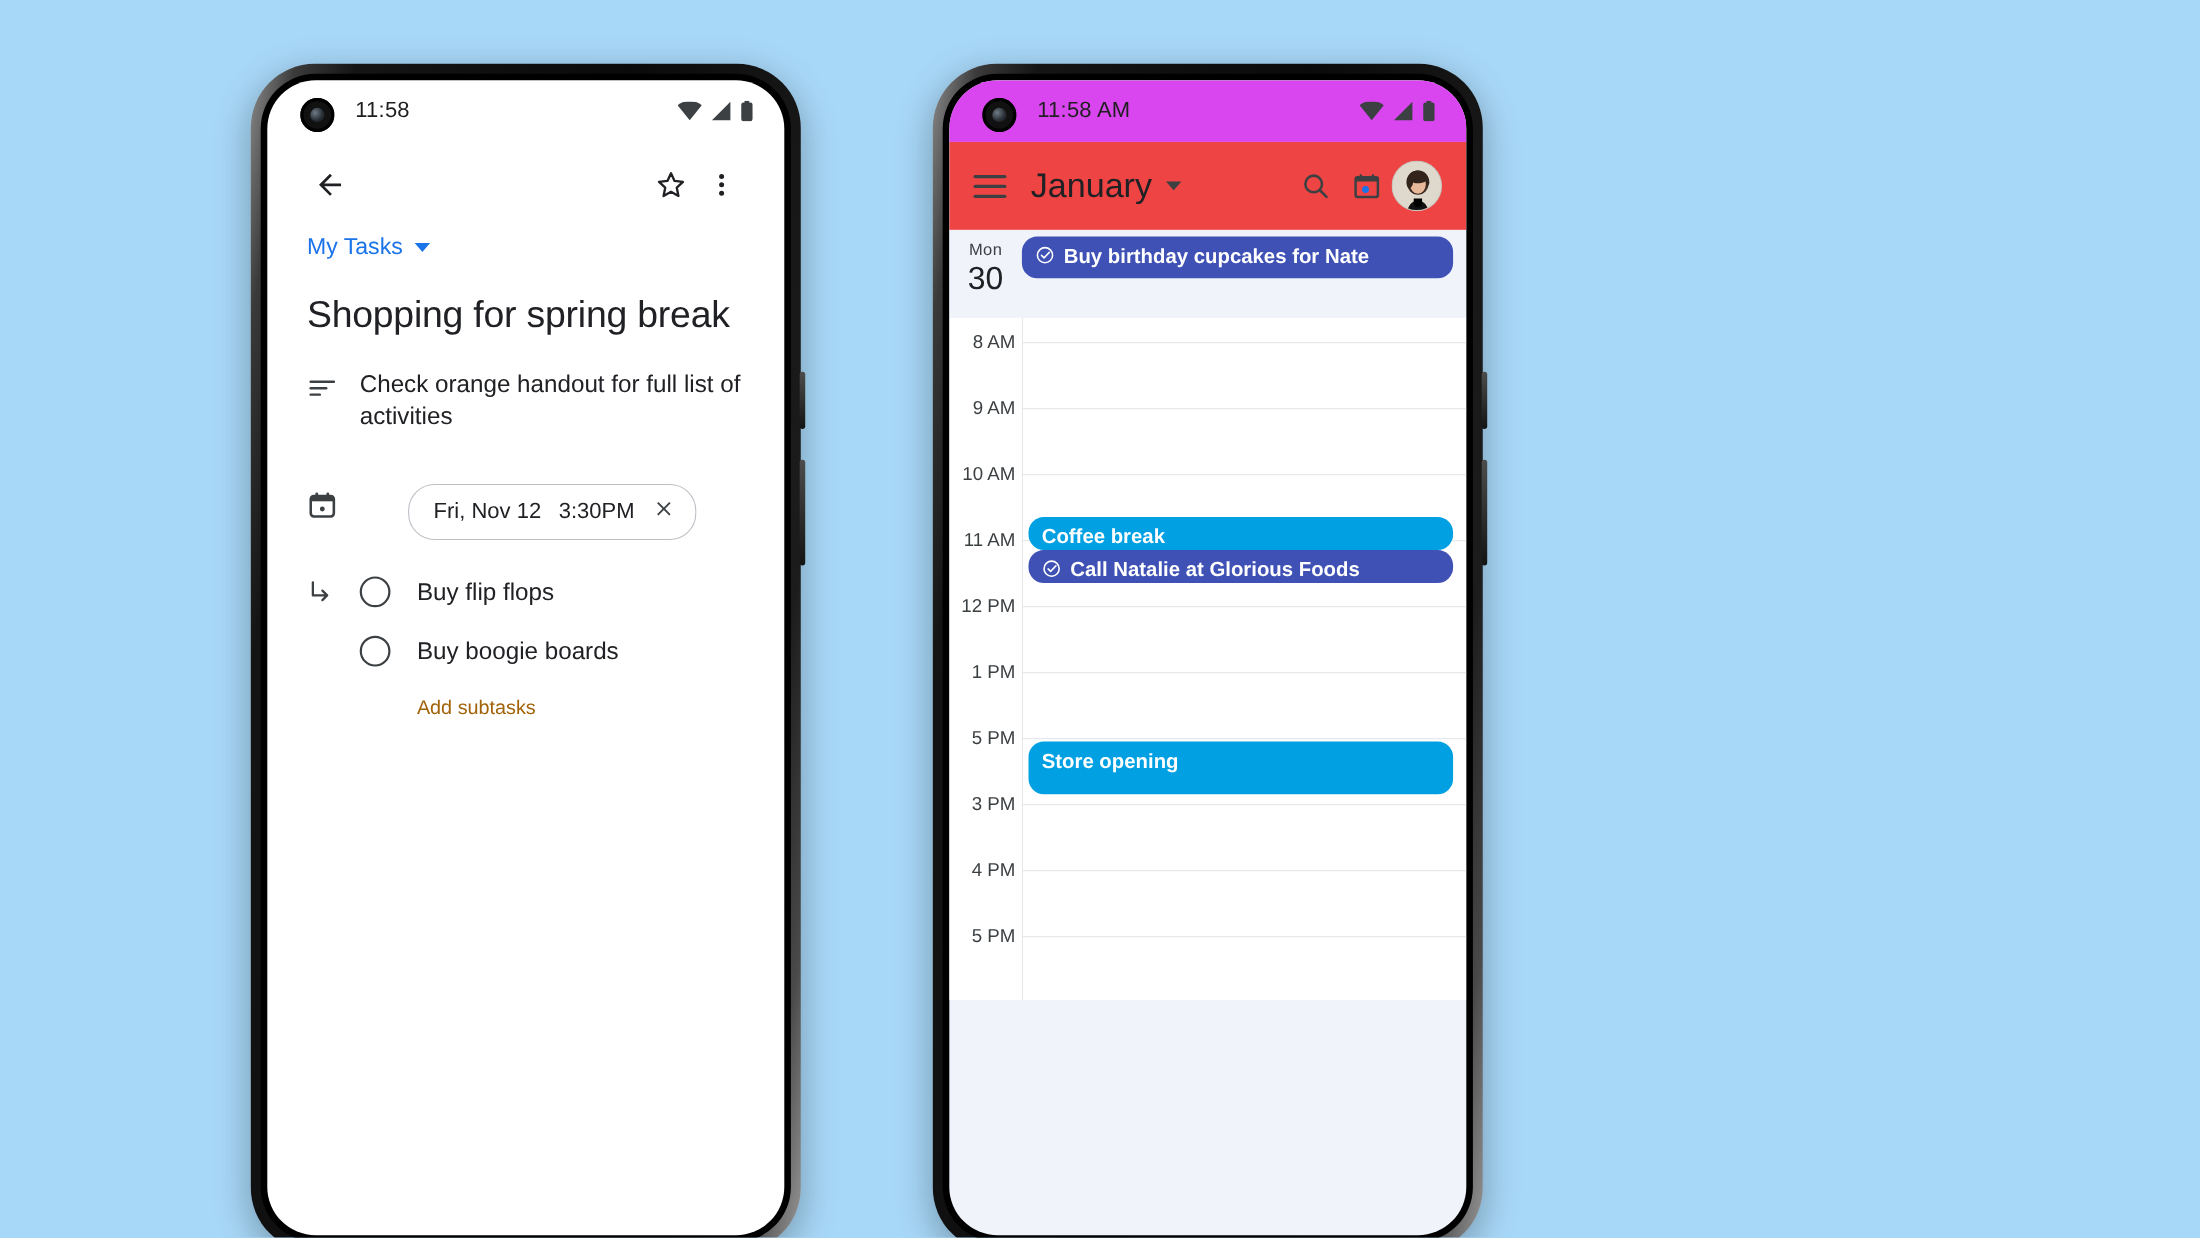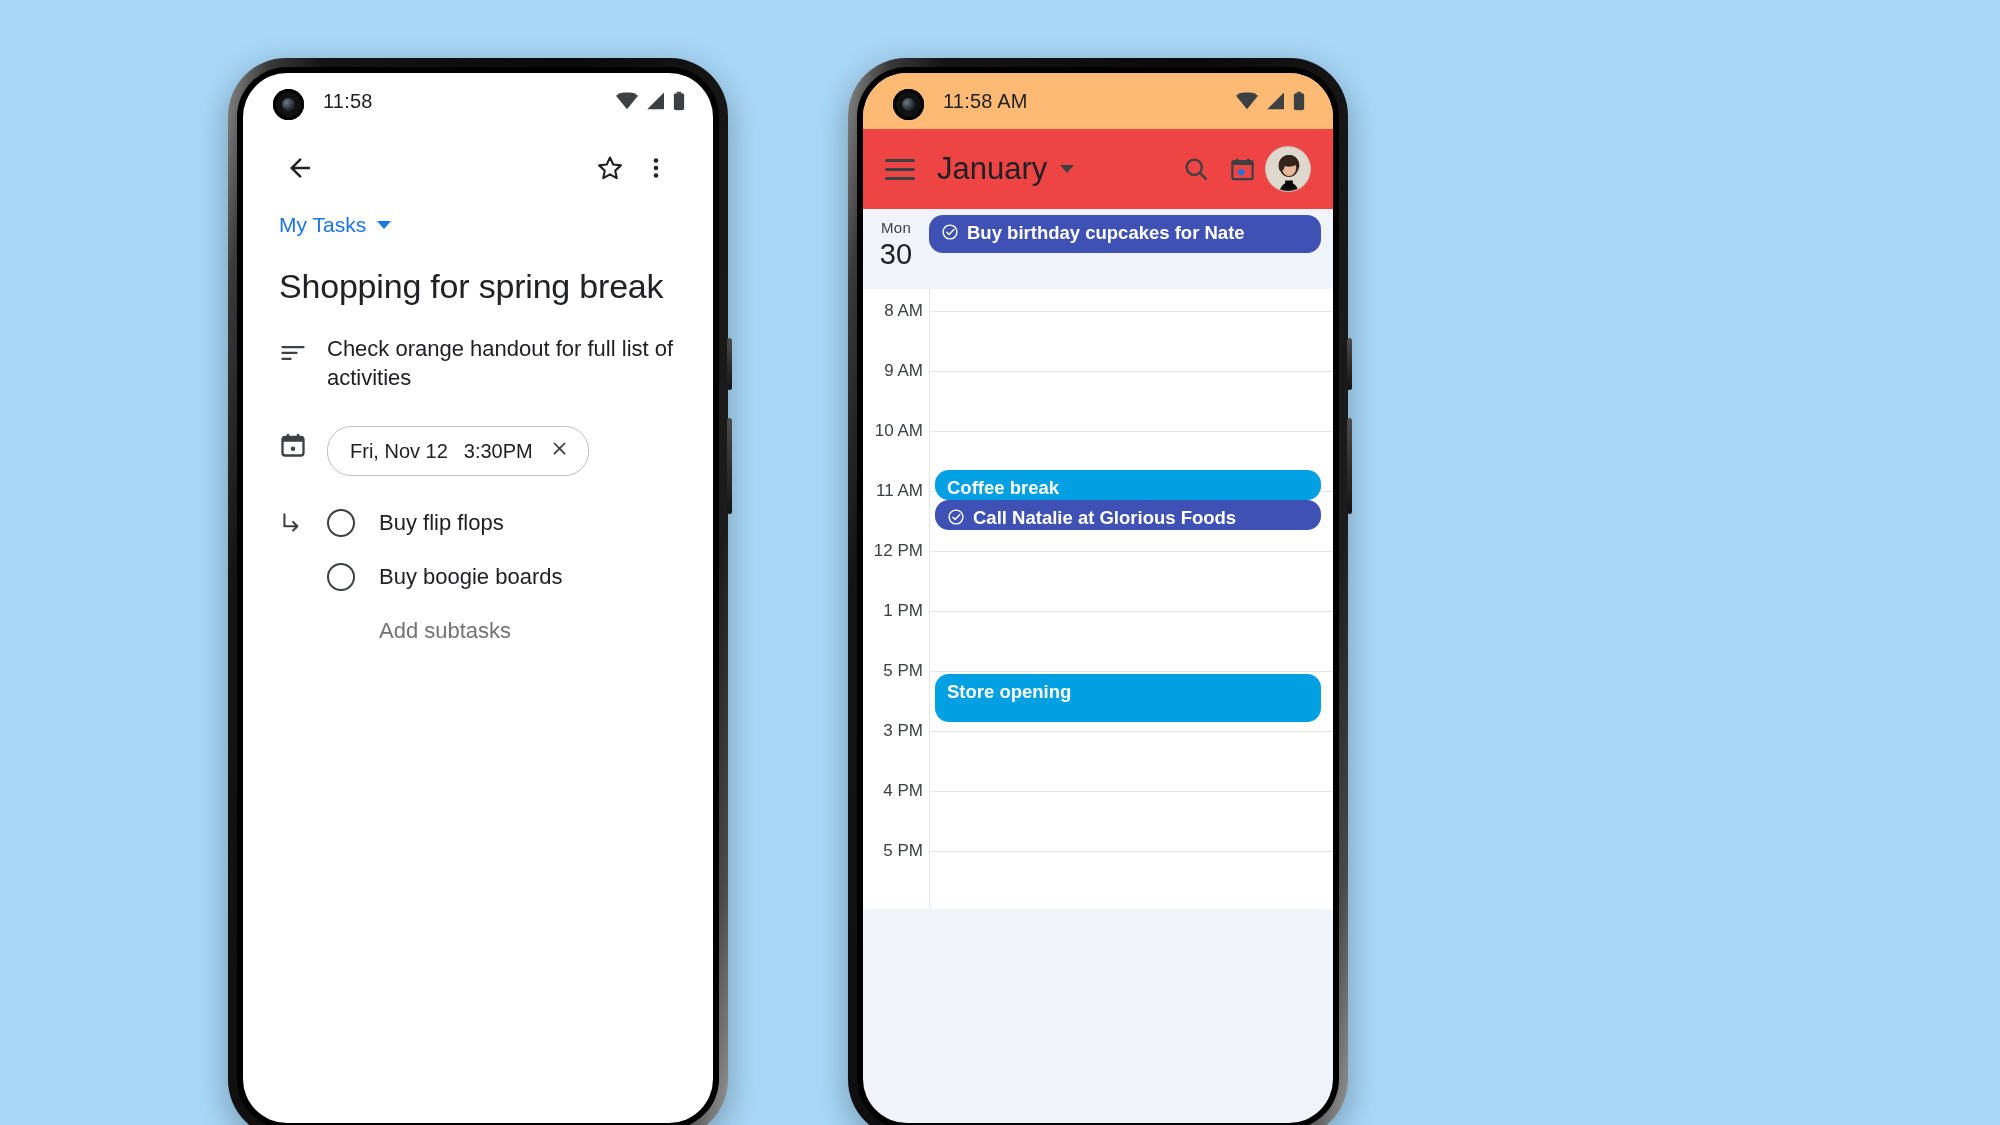--- a/index.html
+++ b/index.html
@@ -116,21 +116,21 @@
   .subtask-indent { width: 48px; flex: 0 0 48px; display:flex; align-items:center; }
   .checkbox-circle {
     width: 28px; height: 28px; border-radius: 50%;
     border: 2.2px solid #3c4043; flex: 0 0 28px;
     margin-right: 24px; cursor: pointer;
   }
   .subtask-label { font-size: 22px; color: #202124; }
   .add-subtasks {
     margin: 14px 36px 16px 36px;
     padding-left: 100px;
-    font-size: 22px; color: #737373; cursor: pointer;
+    font-size: 18px; color: #a16207; cursor: pointer;
   }
 
   
   #phone-cal { left: 848px; top: 58px; width: 500px; height: 1080px; }
   #phone-cal .screen { background: #f1f3fa; }
 
   .cal-appbar {
     height: 80px; display: flex; align-items: center;
     padding: 0 22px; gap: 0; background: #ef4444;
   }
@@ -276,21 +276,21 @@
                 <rect x="2" y="16" width="9" height="1.9" rx=".95"></rect>
               </g>
             </svg>
         </div>
         <div class="row-body">
           <div class="task-desc">Check orange handout for full list of activities</div>
         </div>
       </div>
 
       
-      <div class="row" style="margin-top:34px;">
+      <div class="row" style="margin-top:48px;text-align:center;">
         <div class="row-icon">
           <svg width="28" height="28" viewBox="0 0 24 24">
             <rect x="3" y="5" width="18" height="16" rx="2.4" fill="none" stroke="#3c4043" stroke-width="2"></rect>
             <rect x="3" y="5" width="18" height="4.2" fill="#3c4043"></rect>
             <rect x="6.6" y="2.4" width="2.2" height="4" rx="1.1" fill="#3c4043"></rect>
             <rect x="15.2" y="2.4" width="2.2" height="4" rx="1.1" fill="#3c4043"></rect>
             <circle cx="12" cy="15.2" r="1.9" fill="#3c4043"></circle>
           </svg>
         </div>
         <div class="row-body">
@@ -328,21 +328,21 @@
   </div>
 
   <div class="phone" id="phone-cal">
     <div class="bezel-outer"></div>
     <div class="bezel-inner"></div>
     <div class="side-btn" style="right:-4px; top:280px; height:52px;"></div>
     <div class="side-btn" style="right:-4px; top:360px; height:96px;"></div>
 
     <div class="screen">
 
-      <div class="status-bar" style="background:#fdba74;text-decoration:underline;">
+      <div class="status-bar" style="background:#d946ef;text-decoration:underline;">
         <div class="camera-hole"></div>
         <div class="status-time">11:58 AM</div>
         <div class="status-icons">
           <span>
             <svg width="22" height="17" viewBox="0 0 24 18">
                 <path fill="#3c4043" d="M12 18 24 3.2A19 19 0 0 0 0 3.2Z"></path>
               </svg>
           </span>
           <span>
             <svg width="19" height="17" viewBox="0 0 20 18">

